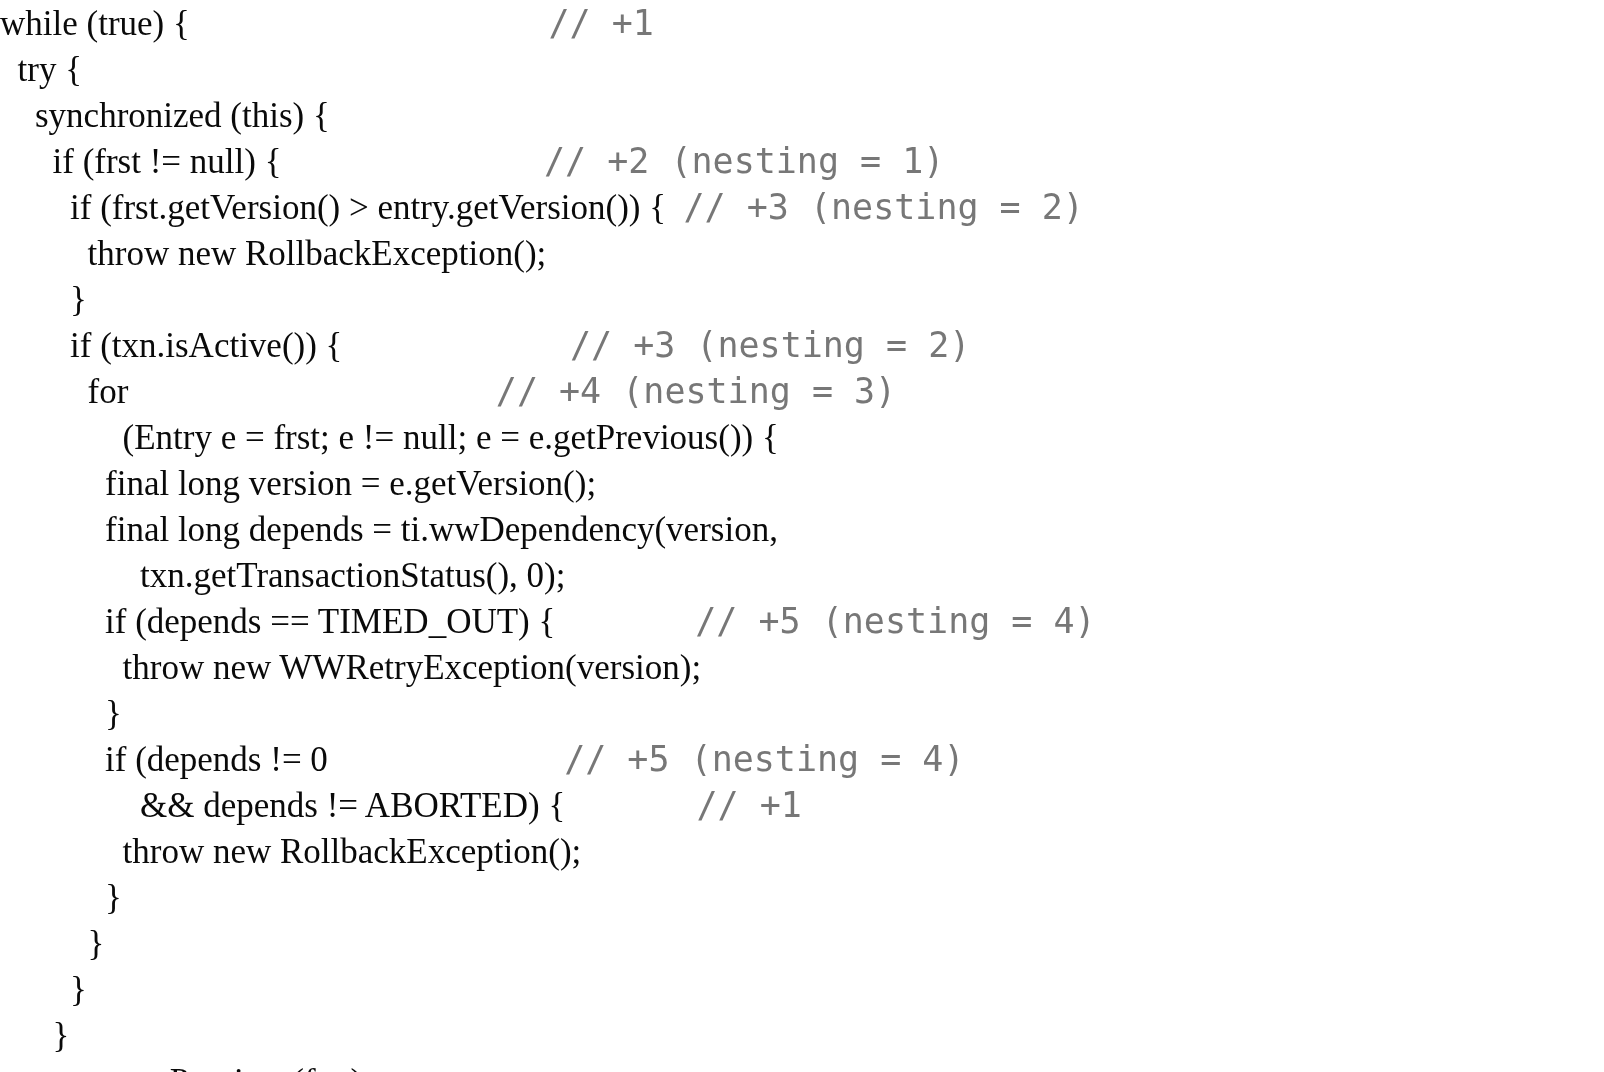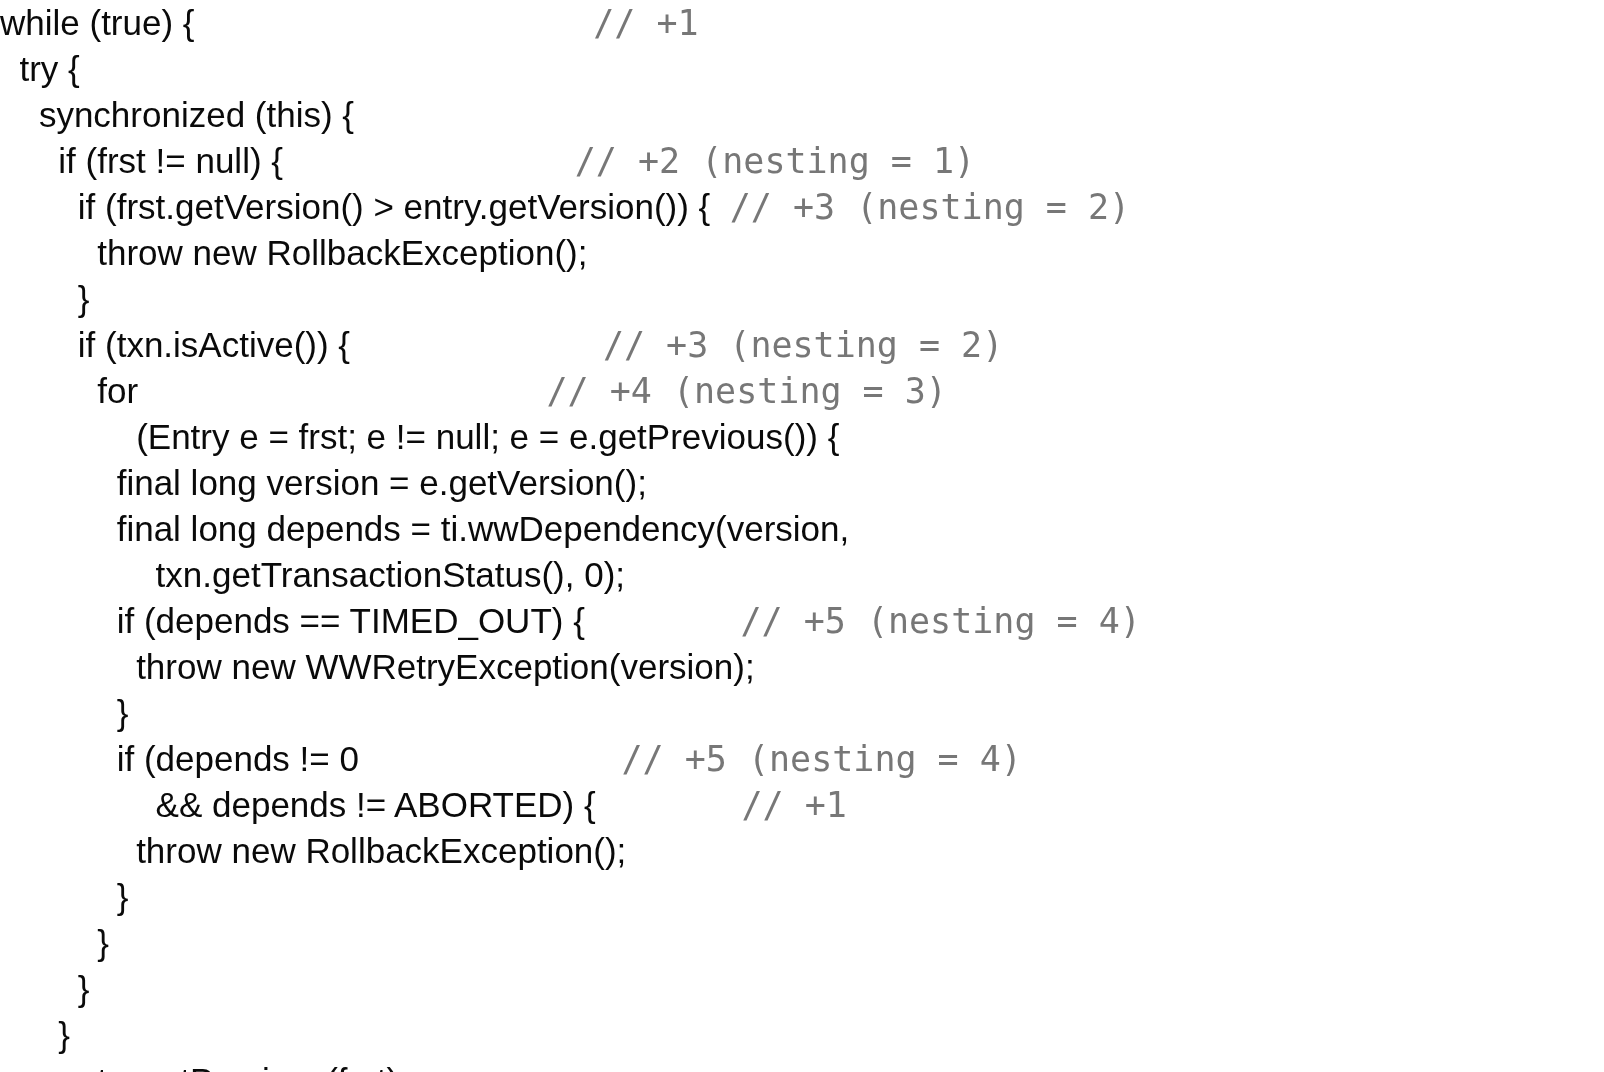--- a/index.html
+++ b/index.html
@@ -33,21 +33,21 @@
     height: 46px;
     line-height: 46px;
     white-space: pre;
     display: block;
     font-family: "DejaVu Sans Mono", monospace;
     font-size: 35px;
     color: #0a0a0a;
   }
   .code-text {
     white-space: pre;
-    font-family: Liberation Sans, sans-serif;
+    font-family: Liberation Serif, serif;
     color: #0a0a0a;
   }
   .code-comment {
     white-space: pre;
     font-family: "DejaVu Sans Mono", monospace;
     color: #777777;
   }
 </style>
 </head>
 <body style="background: rgb(255, 255, 255);">

